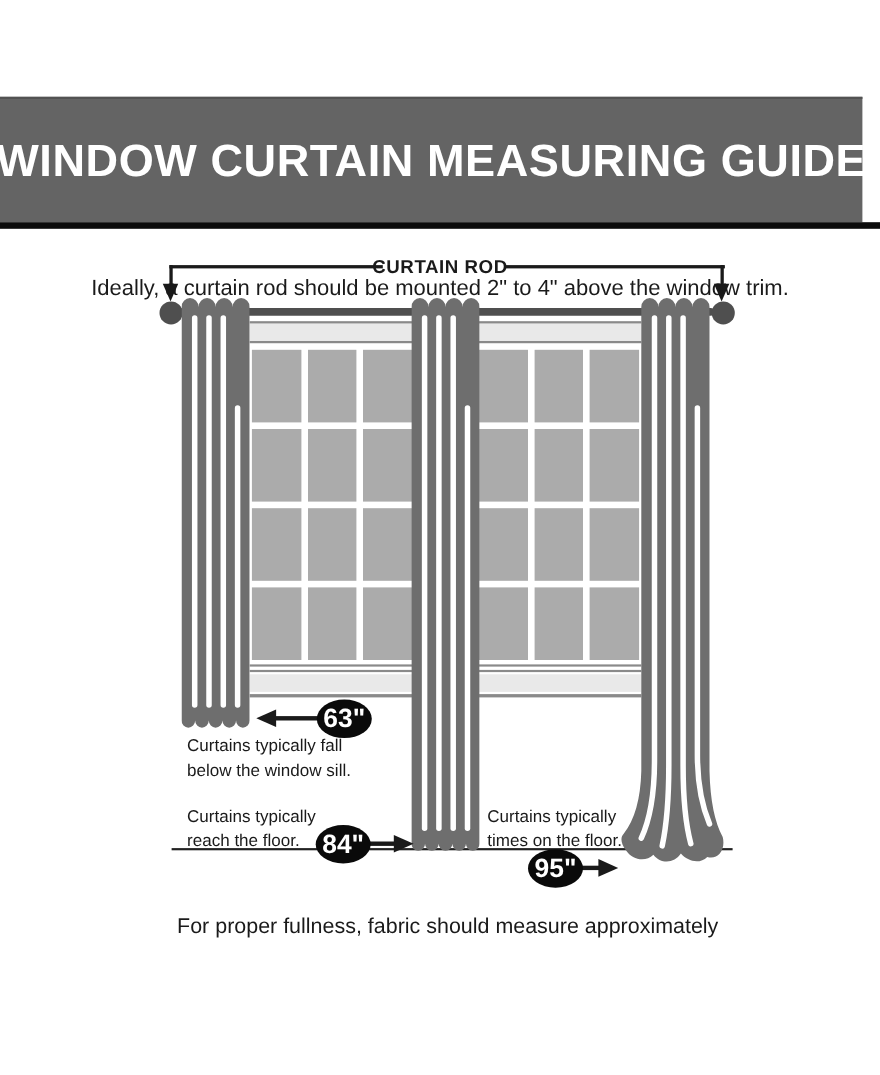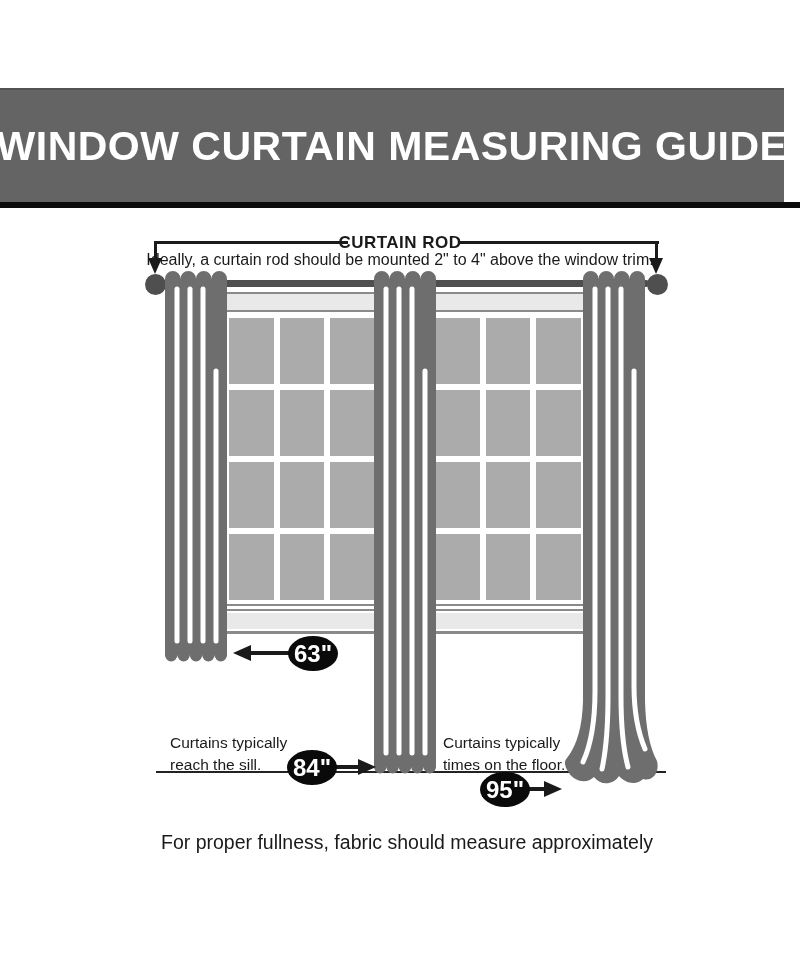--- a/index.html
+++ b/index.html
@@ -35,21 +35,21 @@
     position:absolute;top:258px;width:0;height:0;
     border-left:7.5px solid transparent;border-right:7.5px solid transparent;
     border-top:16px solid var(--ink);
   }
   .down-arrowhead.left{left:148px;}
   .down-arrowhead.right{left:649px;}
   .rod-label{
     position:absolute;left:0;right:0;top:233px;text-align:center;
     font-size:17px;font-weight:bold;letter-spacing:.5px;
   }
-  .rod-desc{position:absolute;left:0;right:0;top:251px;text-align:center;font-size:16px;}
+  .rod-desc{position:absolute;left:0;right:0;top:251px;text-align:center;font-size:20px;}
   
   .rod{position:absolute;left:163px;top:280px;width:486px;height:7px;background:var(--rod);border-radius:3px;}
   .finial{position:absolute;top:274px;width:21px;height:21px;border-radius:50%;background:var(--rod);}
   .finial.left{left:145px;}
   .finial.right{left:647px;}
   
   .win{position:absolute;top:292px;width:150px;height:345px;}
   .win.a{left:227px;} .win.b{left:433px;}
   .win-band{
     position:absolute;left:0;top:0;width:150px;height:20px;background:var(--frame-band);
@@ -198,24 +198,28 @@
       Q24,468 25,430 L25,8 Z"></path>
     <path class="curtain-stripe" d="M37,18 V420 Q37,465 25,491"></path>
     <path class="curtain-stripe" d="M50,18 V425 Q50,470 44,498"></path>
     <path class="curtain-stripe" d="M63,18 V425 Q63,470 70,496"></path>
     <path class="curtain-stripe" d="M76,100 V415 Q76,452 87,478"></path>
   </svg>
 
   <div class="tri left63"></div>
   <div class="arrow-line a63"></div>
   <div class="badge b63">63"</div>
+  <div class="note n63">
+    <div>Curtains typically fall</div>
+    <div>below the window sill.</div>
+  </div>
 
   <div class="note n84">
     <div>Curtains typically</div>
-    <div>reach the sill.</div>
+    <div>reach the floor.</div>
   </div>
   <div class="arrow-line a84"></div>
   <div class="tri right84"></div>
   <div class="badge b84">84"</div>
 
   <div class="note n95">
     <div>Curtains typically</div>
     <div>times on the floor.</div>
   </div>
   <div class="arrow-line a95"></div>

